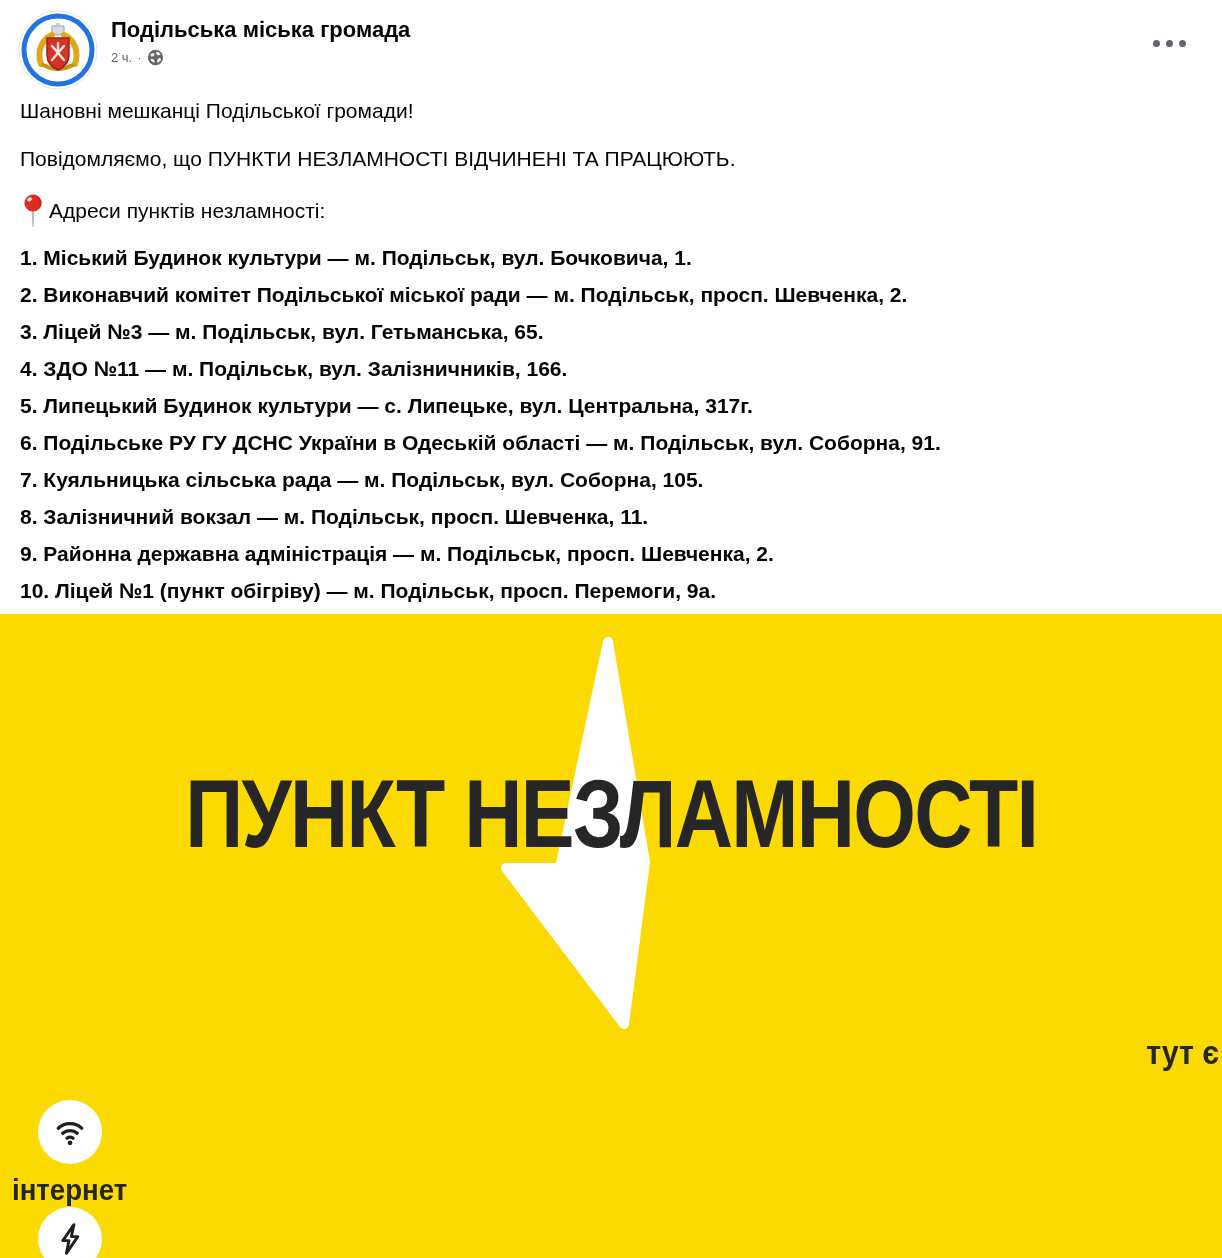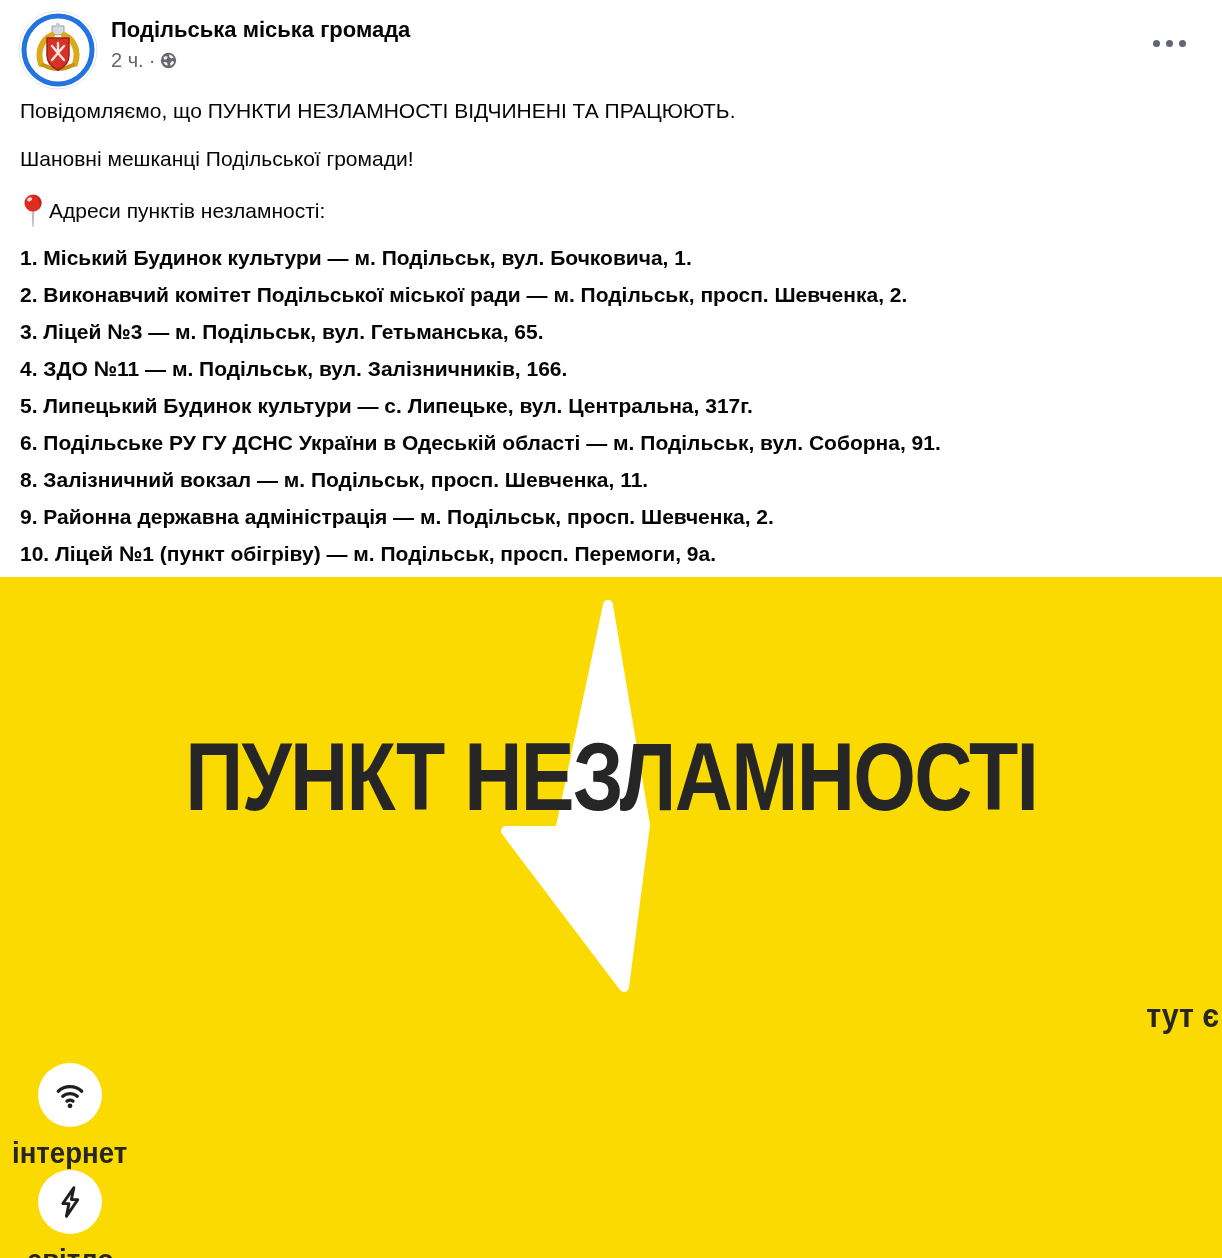--- a/index.html
+++ b/index.html
@@ -4,21 +4,21 @@
 <style>
   html,body { margin:0; padding:0; background:#ffffff; }
   body { font-family:"Liberation Sans", sans-serif; -webkit-font-smoothing:antialiased; }
   .post { width:1222px; background:#ffffff; overflow:hidden; }
 
   
   .post-header { display:flex; align-items:flex-start; padding:10px 4px 0 18px; position:relative; }
   .avatar-wrap { width:80px; height:80px; flex:0 0 auto; cursor:pointer; }
   .header-text { margin-left:13px; padding-top:6px; }
   .page-name { font-size:22px; font-weight:700; color:#050505; line-height:28px; cursor:pointer; }
-  .post-meta { display:flex; align-items:center; gap:5px; margin-top:5px; font-size:20px; color:#65676b; }
+  .post-meta { display:flex; align-items:center; gap:5px; margin-top:5px; font-size:13px; color:#65676b; }
   .menu-btn { position:absolute; right:28px; top:32px; display:flex; gap:6px; padding:8px; cursor:pointer; border-radius:50%; }
   .menu-btn .dot { width:7px; height:7px; border-radius:50%; background:#606770; }
 
   
   .post-body { padding:7px 20px 0 20px; font-size:21px; color:#050505; }
   .post-body p { margin:0 0 20px 0; line-height:28px; }
   .addresses-heading-row { display:flex; align-items:center; gap:3px; margin:0 0 10px 0; line-height:30px; }
   .addresses { line-height:37px; margin-bottom:5px; }
   .address-line { white-space:nowrap;font-weight:bold; }
 
@@ -73,40 +73,41 @@
     <div class="menu-btn">
       <span style="display:flex; gap:6px;">
         <span class="dot"></span>
           <span class="dot"></span>
           <span class="dot"></span>
       </span>
     </div>
   </div>
 
   <div class="post-body">
+    <p>Шановні мешканці Подільської громади!</p>
     <p>Повідомляємо, що ПУНКТИ НЕЗЛАМНОСТІ ВІДЧИНЕНІ ТА ПРАЦЮЮТЬ.</p>
-    <p>Шановні мешканці Подільської громади!</p>
 
     <div class="addresses-heading-row">
       <svg width="26" height="36" viewBox="0 0 26 36">
         <polygon points="11.6,17 14.4,17 13.6,34 12.4,34" fill="#b9bcc0"></polygon>
         <circle cx="13" cy="10" r="8.6" fill="#e02b20"></circle>
         <path d="M13 1.4 a8.6 8.6 0 0 1 8.6 8.6 a8.6 8.6 0 0 1 -2.5 6.1 A 12 12 0 0 0 13 1.4" fill="#b01a12" opacity="0.55"></path>
         <ellipse cx="9.6" cy="6.4" rx="2.6" ry="1.9" fill="#ffffff" opacity="0.85" transform="rotate(-28 9.6 6.4)"></ellipse>
       </svg>
       <span>Адреси пунктів незламності:</span>
     </div>
 
     <div class="addresses">
       <div class="address-line">1. Міський Будинок культури — м. Подільськ, вул. Бочковича, 1.</div>
       <div class="address-line">2. Виконавчий комітет Подільської міської ради — м. Подільськ, просп. Шевченка, 2.</div>
       <div class="address-line">3. Ліцей №3 — м. Подільськ, вул. Гетьманська, 65.</div>
       <div class="address-line">4. ЗДО №11 — м. Подільськ, вул. Залізничників, 166.</div>
       <div class="address-line">5. Липецький Будинок культури — с. Липецьке, вул. Центральна, 317г.</div>
       <div class="address-line">6. Подільське РУ ГУ ДСНС України в Одеській області — м. Подільськ, вул. Соборна, 91.</div>
+      <div class="address-line">7. Куяльницька сільська рада — м. Подільськ, вул. Соборна, 105.</div>
       <div class="address-line">8. Залізничний вокзал — м. Подільськ, просп. Шевченка, 11.</div>
       <div class="address-line">9. Районна державна адміністрація — м. Подільськ, просп. Шевченка, 2.</div>
       <div class="address-line">10. Ліцей №1 (пункт обігріву) — м. Подільськ, просп. Перемоги, 9а.</div>
     </div>
   </div>
 
   <div class="banner">
     <svg class="bolt-svg" width="1222" height="641" viewBox="0 0 1222 641">
       <polygon points="608,28 645,248 624,410 506,254 560,254" fill="#FFFFFF" stroke="#FFFFFF" stroke-width="10" stroke-linejoin="round"></polygon>
     </svg>

